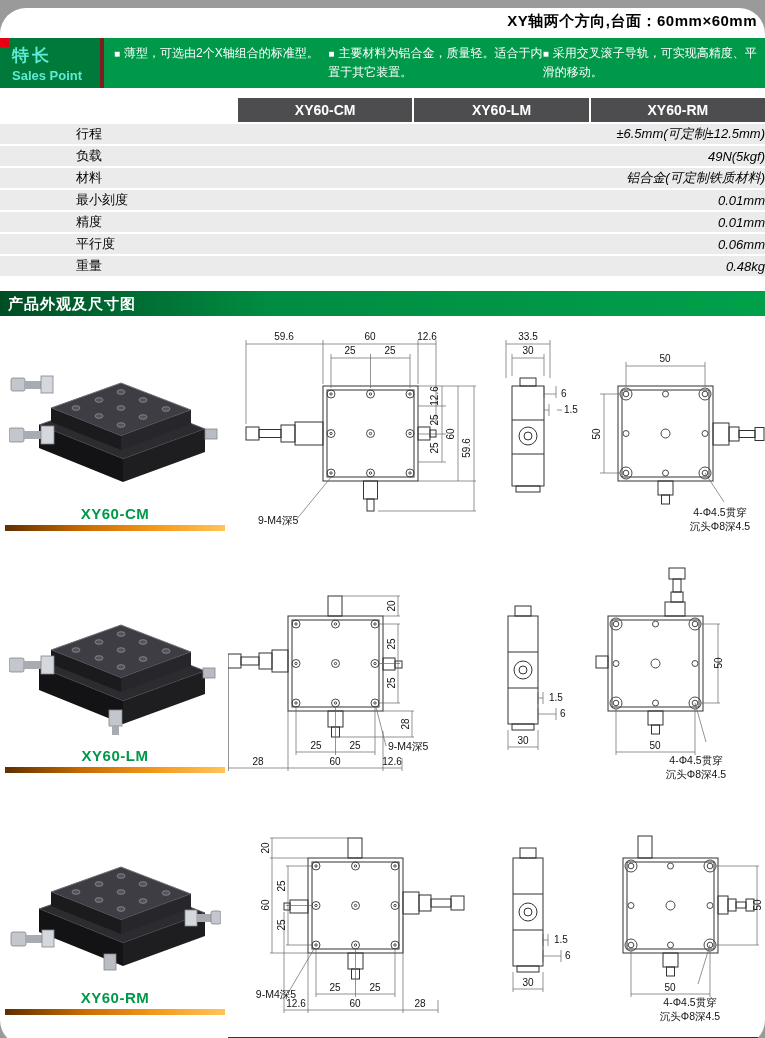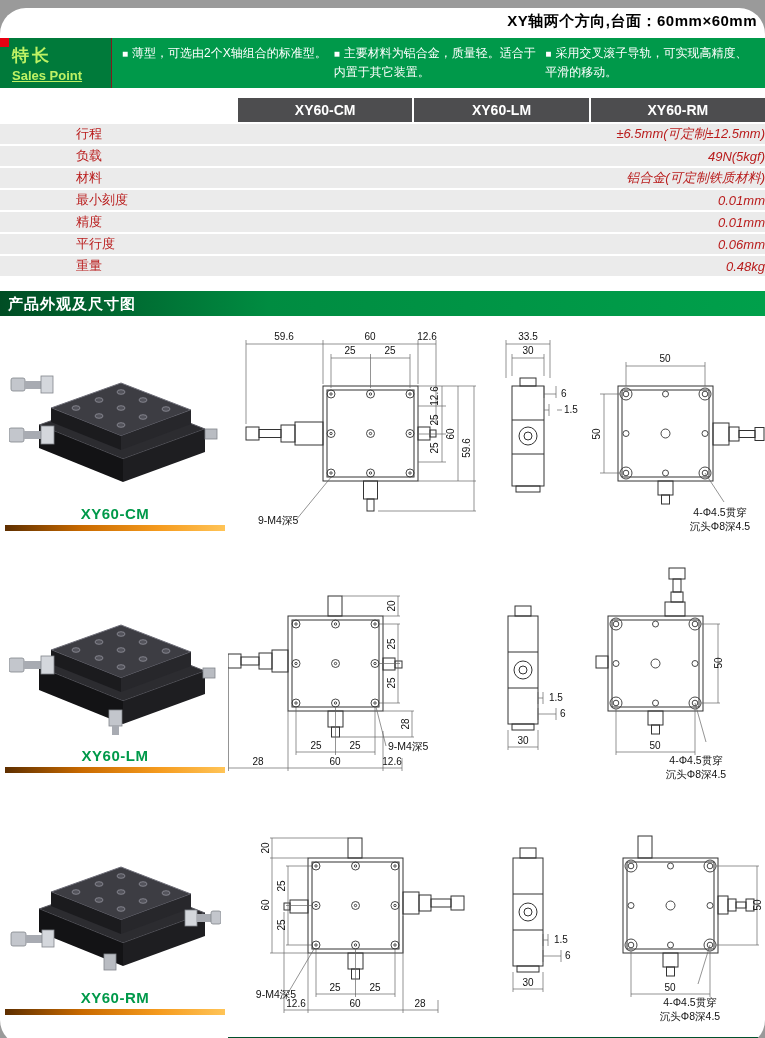--- a/index.html
+++ b/index.html
@@ -2,33 +2,33 @@
 <html><head>
 <meta charset="utf-8">
 <style>
   * { box-sizing: border-box; margin: 0; padding: 0; }
   body { font-family: "Liberation Sans", "DejaVu Sans", sans-serif; background: #9a9a9a; }
   .page { width: 765px; height: 1038px; background: #fff; position: relative; margin: 8px auto; overflow: hidden; border-radius: 26px; }
 
   .top-note { position: absolute; top: 4px; right: 8px; font-size: 15px; font-weight: bold; color: #000; letter-spacing: .5px; }
 
   .sp-bar { position: absolute; top: 30px; left: 0; width: 765px; height: 50px; background: #00994a; display: flex; }
-  .sp-title { width: 112px; background: #007a3a; color: #bef264; padding: 6px 0 0 12px; position: relative; border-right: 1px solid #7f1d1d; }
+  .sp-title { width: 104px; background: #007a3a; color: #5eead4; padding: 6px 0 0 12px; position: relative; border-right: 4px solid #7f1d1d; }
   .red-sq { position: absolute; left: 0; top: 0; width: 9px; height: 9px; background: #e60012; }
   .sp-title .cn { font-size: 17px; font-weight: bold; letter-spacing: 3px; }
-  .sp-title .en { font-size: 13px; font-weight: bold; margin-top: 1px; text-decoration: underline; }
+  .sp-title .en { font-size: 13px; font-weight: bold; margin-top: 1px; }
   .sp-items { flex: 1; display: flex; padding: 6px 8px 0 10px; }
   .sp-item { flex: 1; color: #fff; font-size: 12px; line-height: 1.55; }
   .sp-item .bullet { margin-right: 4px; font-size: 10px; }
 
   .spec { position: absolute; top: 90px; left: 0; width: 765px; }
   .spec-head { display: flex; height: 24px; }
   .spec-head .spacer { width: 236px; background: #fff; }
   .spec-head .model { flex: 1; background: #4d4d4f; color: #fff; font-size: 14px; font-weight: bold; display: flex; align-items: center; justify-content: center; border-left: 2px solid #fff; }
-  .spec-row { display: flex; height: 20px; margin-top: 2px; background: #ebebeb; font-size: 13px; color: #b91c1c; align-items: center; }
+  .spec-row { display: flex; height: 20px; margin-top: 2px; background: #ebebeb; font-size: 13px; color: #000000; align-items: center; }
   .spec-row .label { width: 236px; padding-left: 76px; }
   .spec-row .value { flex: 1; text-align: right; font-style: italic; }
 
   .section-bar { position: absolute; top: 283px; left: 0; width: 765px; height: 25px;
     background: linear-gradient(90deg, #004d24, #008c41 35%, #00a04b);
     color: #fff; font-size: 15px; font-weight: bold; line-height: 25px; padding-left: 8px; letter-spacing: 1px; }
 
   .product { position: absolute; left: 0; width: 765px; height: 240px; }
   #sec-cm { top: 314px; } #sec-lm { top: 556px; } #sec-rm { top: 798px; }
   .photo-col { position: absolute; left: 5px; top: 8px; width: 220px; }

